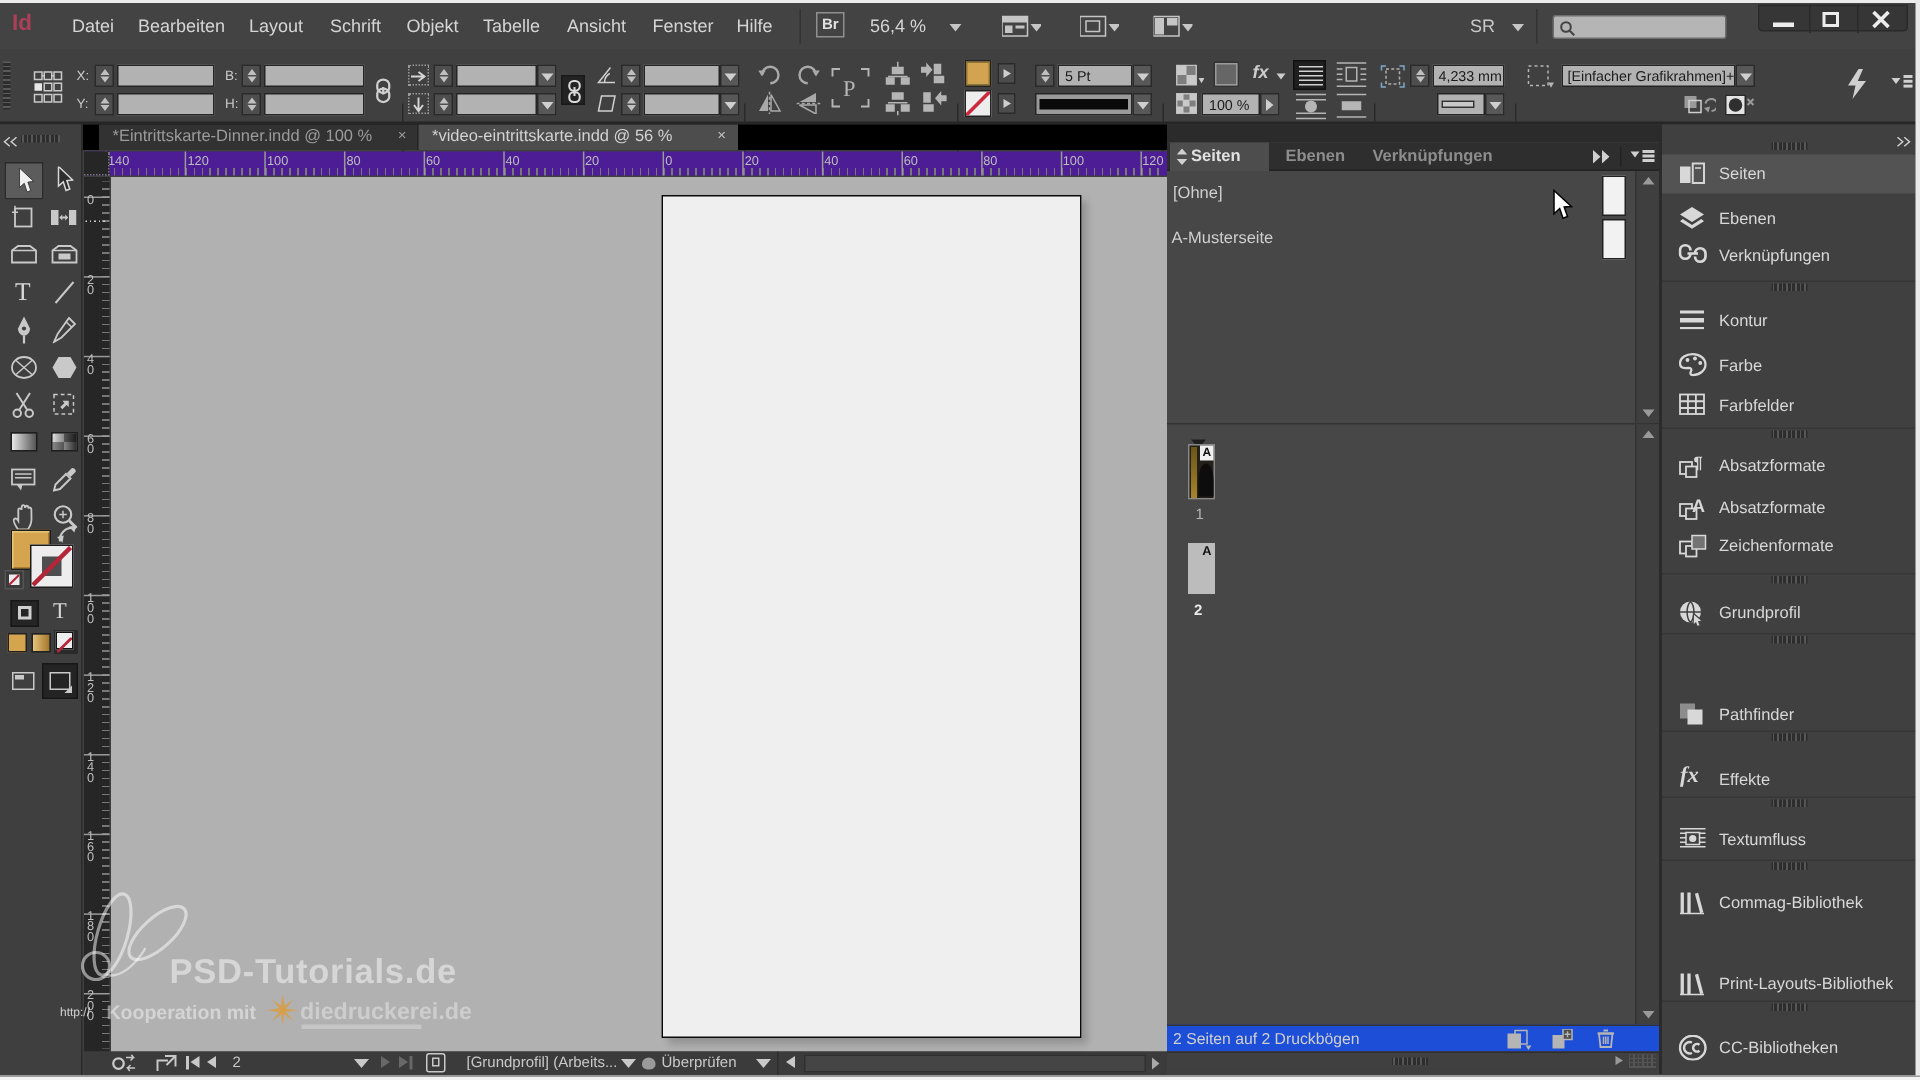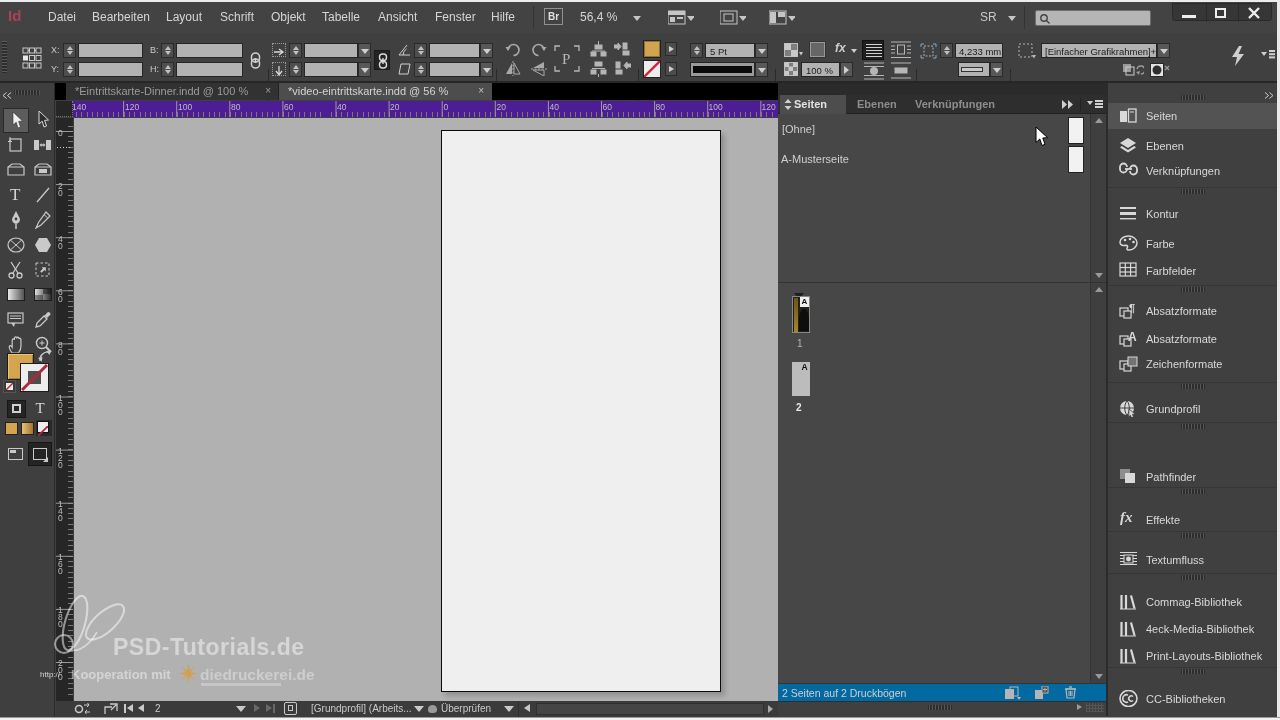--- a/index.html
+++ b/index.html
@@ -656,21 +656,21 @@
     <div class="abs" style="left:14px;top:267px;width:18px;height:34px;background:#bcbcbc;">
       <div style="position:absolute;right:1px;top:0px;width:9px;height:10px;color:#111;font-size:8.5px;font-weight:bold;text-align:center;line-height:10px;">A</div>
     </div>
     <span style="position:absolute;left:18px;top:307px;color:#e8e8e8;font-size:10px;font-weight:bold;">2</span>
 
     <div class="abs" style="left:312px;top:188px;width:16px;height:400px;background:#3f3f3f;border-left:1px solid #333;">
       <div class="abs" style="left:4px;top:4px;width:0;height:0;border-left:4px solid transparent;border-right:4px solid transparent;border-bottom:5px solid #9a9a9a;"></div>
       <div class="abs" style="left:4px;bottom:4px;width:0;height:0;border-left:4px solid transparent;border-right:4px solid transparent;border-top:5px solid #9a9a9a;"></div>
     </div>
 
-    <div class="abs" style="left:0;top:588px;width:328px;height:18px;background:#0369a1;border-top:1px solid #333;color:#cfcfcf;font-size:10.5px;">
+    <div class="abs" style="left:0;top:588px;width:328px;height:18px;background:#1d4ed8;border-top:1px solid #333;color:#cfcfcf;font-size:10.5px;">
       <span style="position:absolute;left:4px;top:3px;">2 Seiten auf 2 Druckbögen</span>
       <svg style="position:absolute;left:226px;top:2px;" width="17" height="14" viewBox="0 0 17 14">
           <rect x="1" y="3" width="9" height="10" fill="#b5b5b5"></rect>
           <rect x="6" y="1" width="8" height="9" fill="none" stroke="#b5b5b5"></rect>
           <path d="M13 11 l4 0 -2 3 z" fill="#b5b5b5"></path>
         </svg>
       <svg style="position:absolute;left:256px;top:2px;" width="15" height="14" viewBox="0 0 15 14">
           <rect x="1" y="4" width="8" height="9" fill="#b5b5b5"></rect>
           <rect x="8" y="0" width="6" height="7" fill="#4d4d4d" stroke="#b5b5b5"></rect>
           <line x1="11" y1="1.5" x2="11" y2="5.5" stroke="#b5b5b5"></line>
@@ -825,29 +825,20 @@
       </div>
     <div class="grip" style="left:73px;top:492px;width:24px;"></div>
     <div class="dockrow" style="top:506px;">
         <svg width="18" height="17" viewBox="0 0 18 17">
           <line x1="2.5" y1="2" x2="2.5" y2="16" stroke="#d8d8d8" stroke-width="2.2"></line>
           <line x1="7" y1="2" x2="7" y2="16" stroke="#d8d8d8" stroke-width="2.2"></line>
           <line x1="12" y1="2.5" x2="15.5" y2="15.5" stroke="#d8d8d8" stroke-width="2.2"></line>
           <line x1="1" y1="16" x2="17" y2="16" stroke="#d8d8d8"></line>
         </svg>
         <span>Commag-Bibliothek</span>
-      </div>
-    <div class="dockrow" style="top:533px;">
-        <svg width="18" height="17" viewBox="0 0 18 17">
-          <line x1="2.5" y1="2" x2="2.5" y2="16" stroke="#d8d8d8" stroke-width="2.2"></line>
-          <line x1="7" y1="2" x2="7" y2="16" stroke="#d8d8d8" stroke-width="2.2"></line>
-          <line x1="12" y1="2.5" x2="15.5" y2="15.5" stroke="#d8d8d8" stroke-width="2.2"></line>
-          <line x1="1" y1="16" x2="17" y2="16" stroke="#d8d8d8"></line>
-        </svg>
-        <span>4eck-Media-Bibliothek</span>
       </div>
     <div class="dockrow" style="top:560px;">
         <svg width="18" height="17" viewBox="0 0 18 17">
           <line x1="2.5" y1="2" x2="2.5" y2="16" stroke="#d8d8d8" stroke-width="2.2"></line>
           <line x1="7" y1="2" x2="7" y2="16" stroke="#d8d8d8" stroke-width="2.2"></line>
           <line x1="12" y1="2.5" x2="15.5" y2="15.5" stroke="#d8d8d8" stroke-width="2.2"></line>
           <line x1="1" y1="16" x2="17" y2="16" stroke="#d8d8d8"></line>
         </svg>
         <span>Print-Layouts-Bibliothek</span>
       </div>

